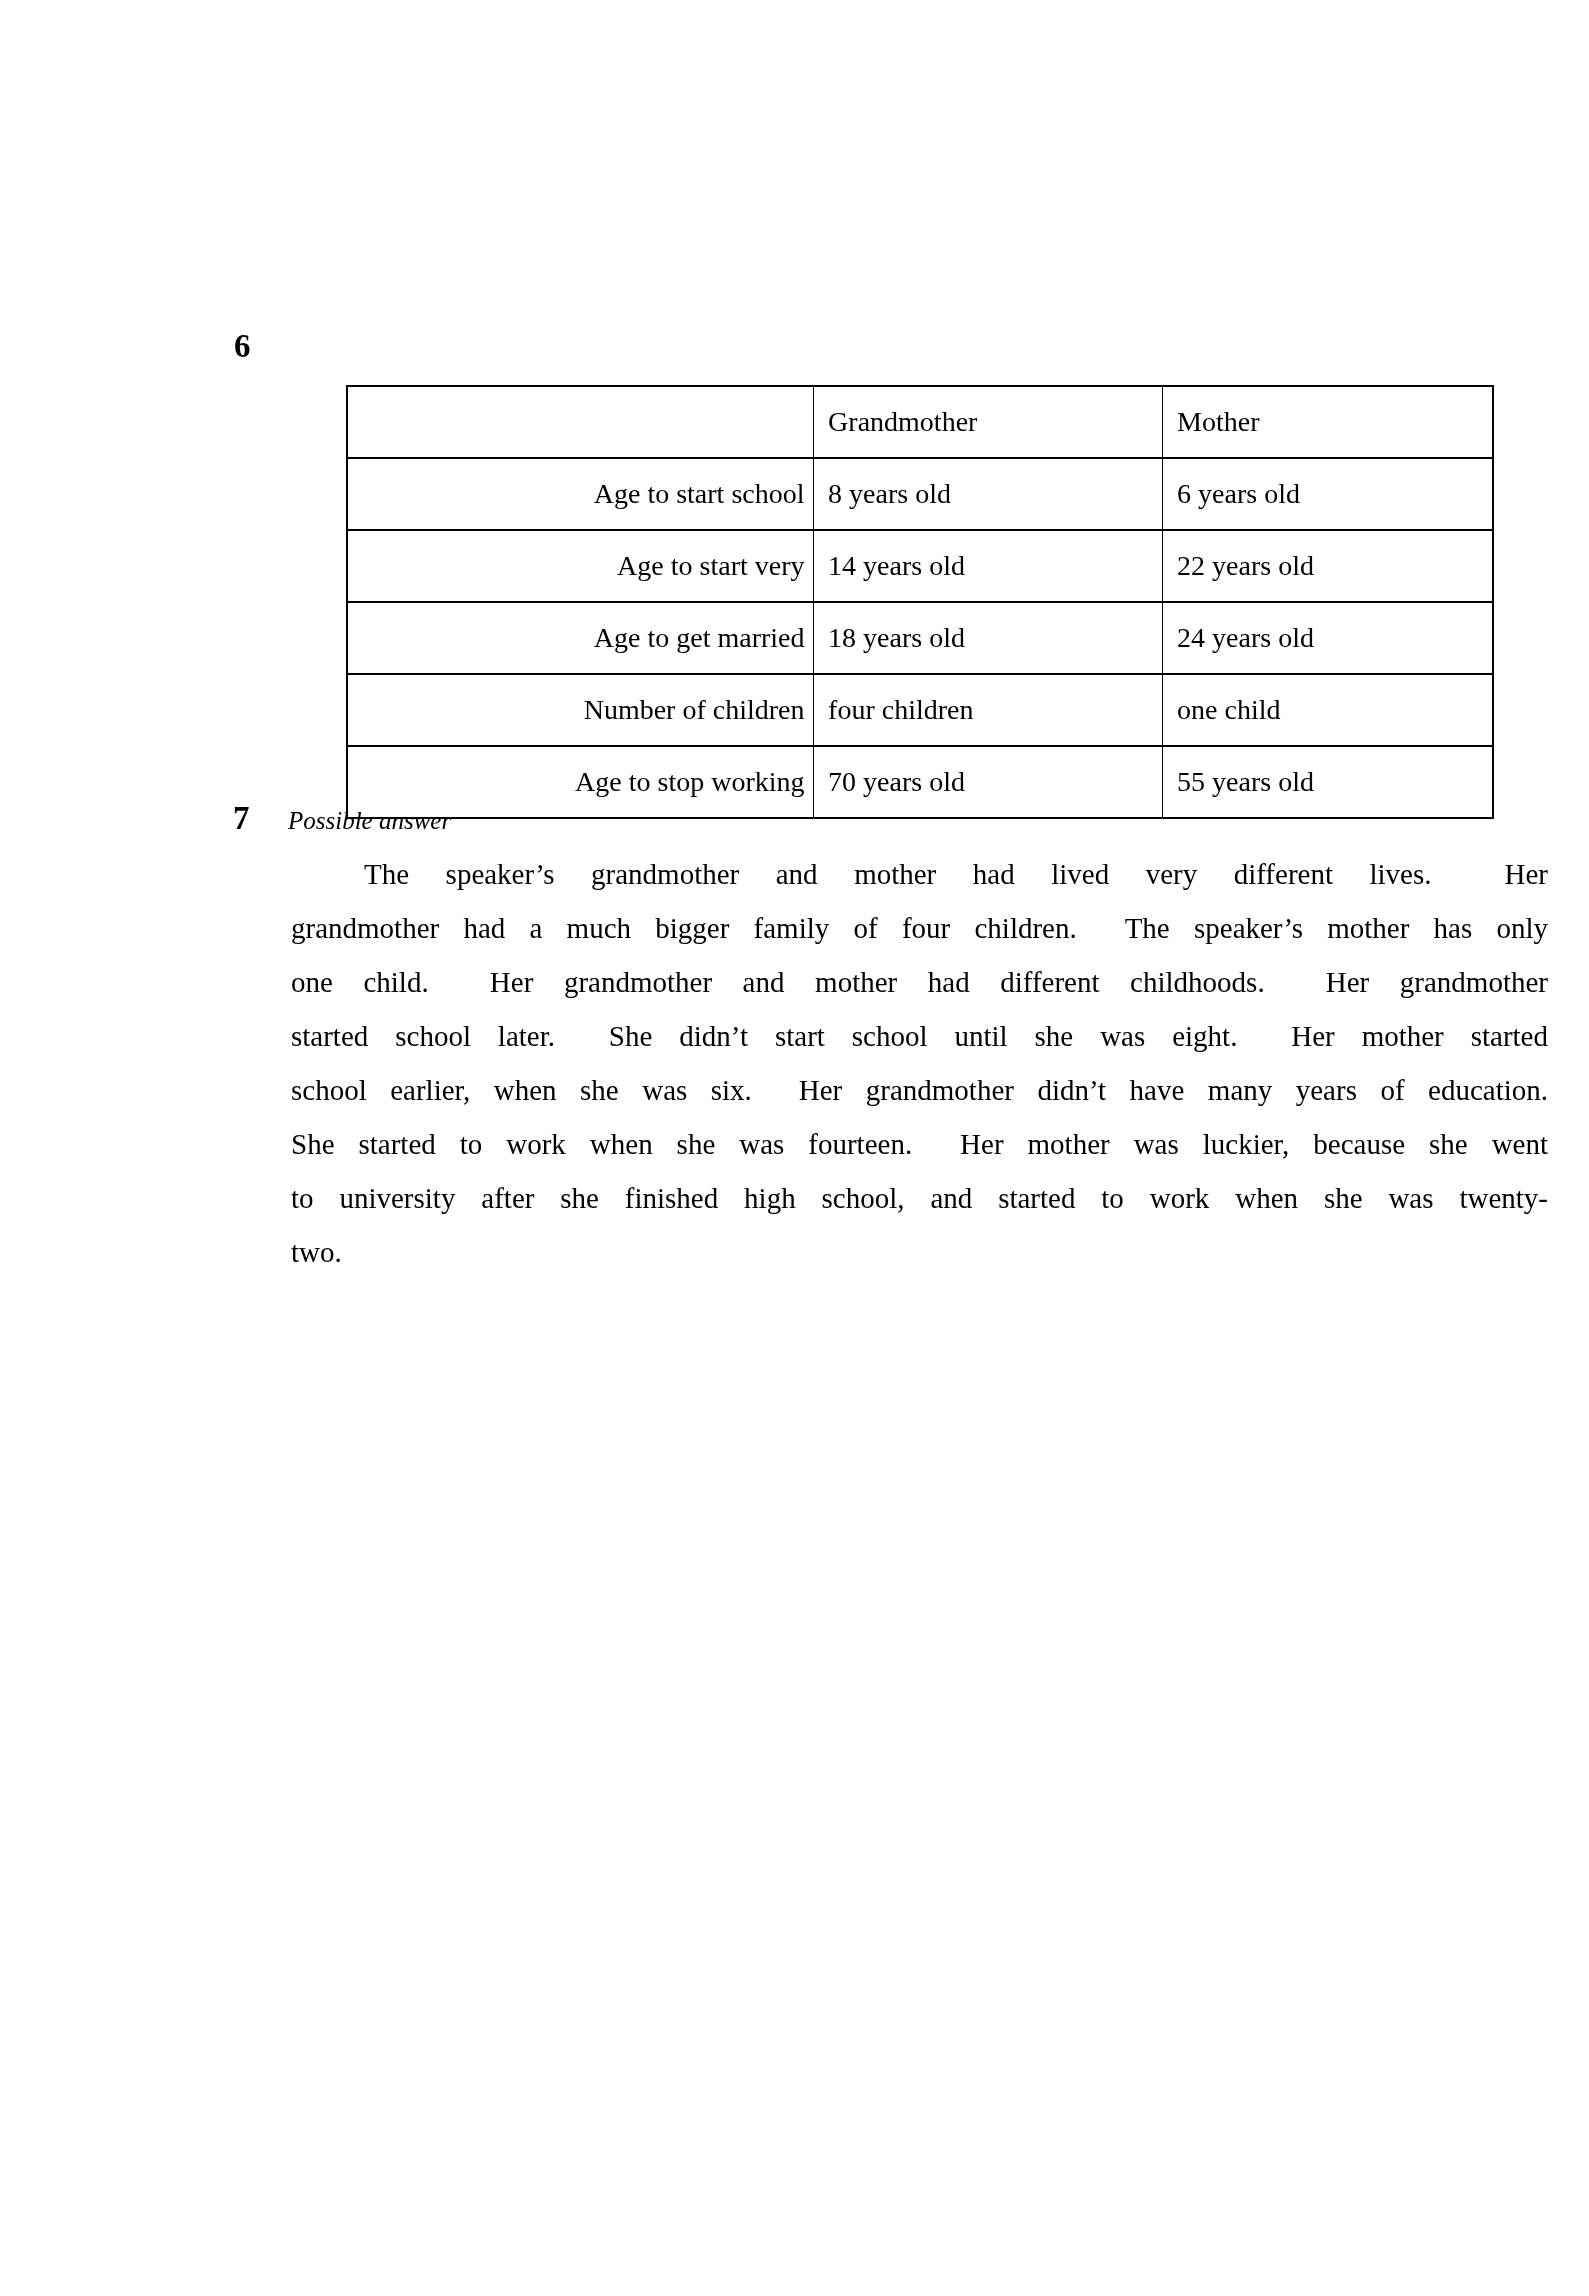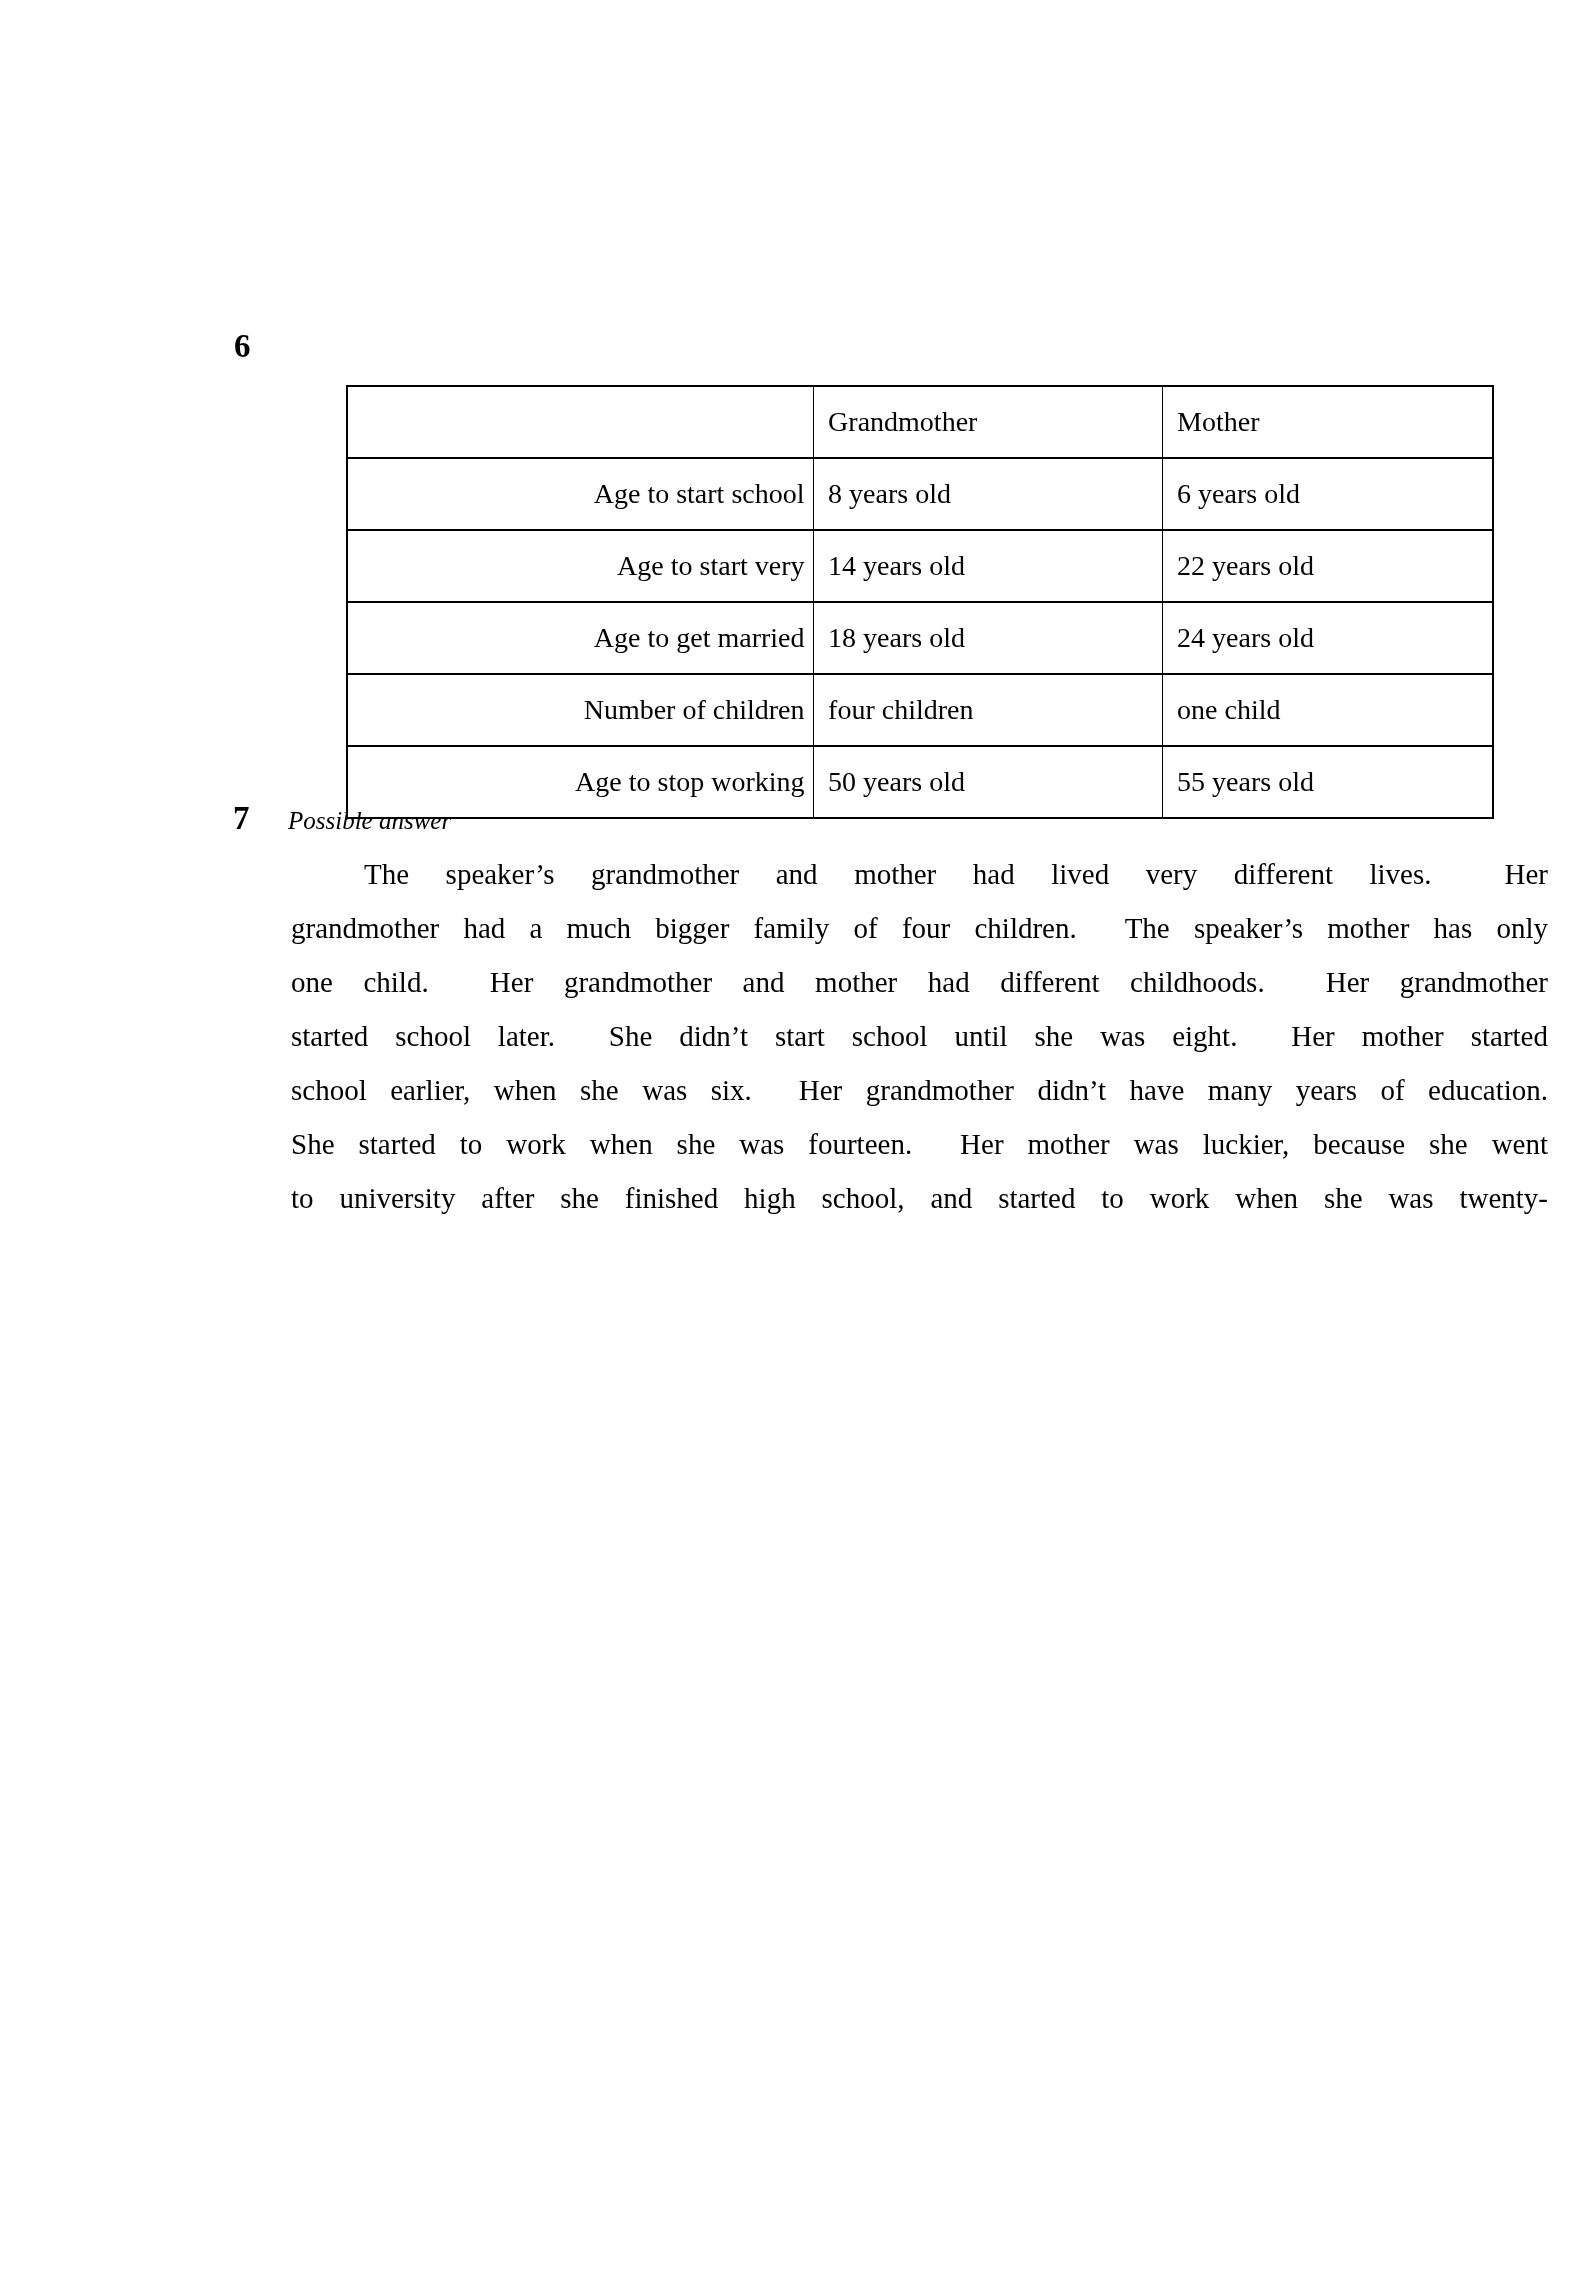--- a/index.html
+++ b/index.html
@@ -108,34 +108,35 @@
         <td class="value">18 years old</td>
         <td class="value">24 years old</td>
       </tr>
       <tr>
         <td class="rowlabel">Number of children</td>
         <td class="value">four children</td>
         <td class="value">one child</td>
       </tr>
       <tr>
         <td class="rowlabel">Age to stop working</td>
-        <td class="value">50 years old</td>
+        <td class="value">70 years old</td>
         <td class="value">55 years old</td>
       </tr>
     </tbody>
   </table>
 
   <div id="marker-7" class="marker">7</div>
 
   <div id="section7-title">Possible answer</div>
 
   <div id="possible-answer-paragraph">
     <div class="jline indent">The speaker’s grandmother and mother had lived very different lives.  Her</div>
     <div class="jline">grandmother had a much bigger family of four children.  The speaker’s mother has only</div>
     <div class="jline">one child.  Her grandmother and mother had different childhoods.  Her grandmother</div>
     <div class="jline">started school later.  She didn’t start school until she was eight.  Her mother started</div>
     <div class="jline">school earlier, when she was six.  Her grandmother didn’t have many years of education.</div>
     <div class="jline">She started to work when she was fourteen.  Her mother was luckier, because she went</div>
     <div class="jline">to university after she finished high school, and started to work when she was twenty-</div>
+    <div class="jline lastline">two.</div>
   </div>
 
 </div>
 
 
 </body></html>

